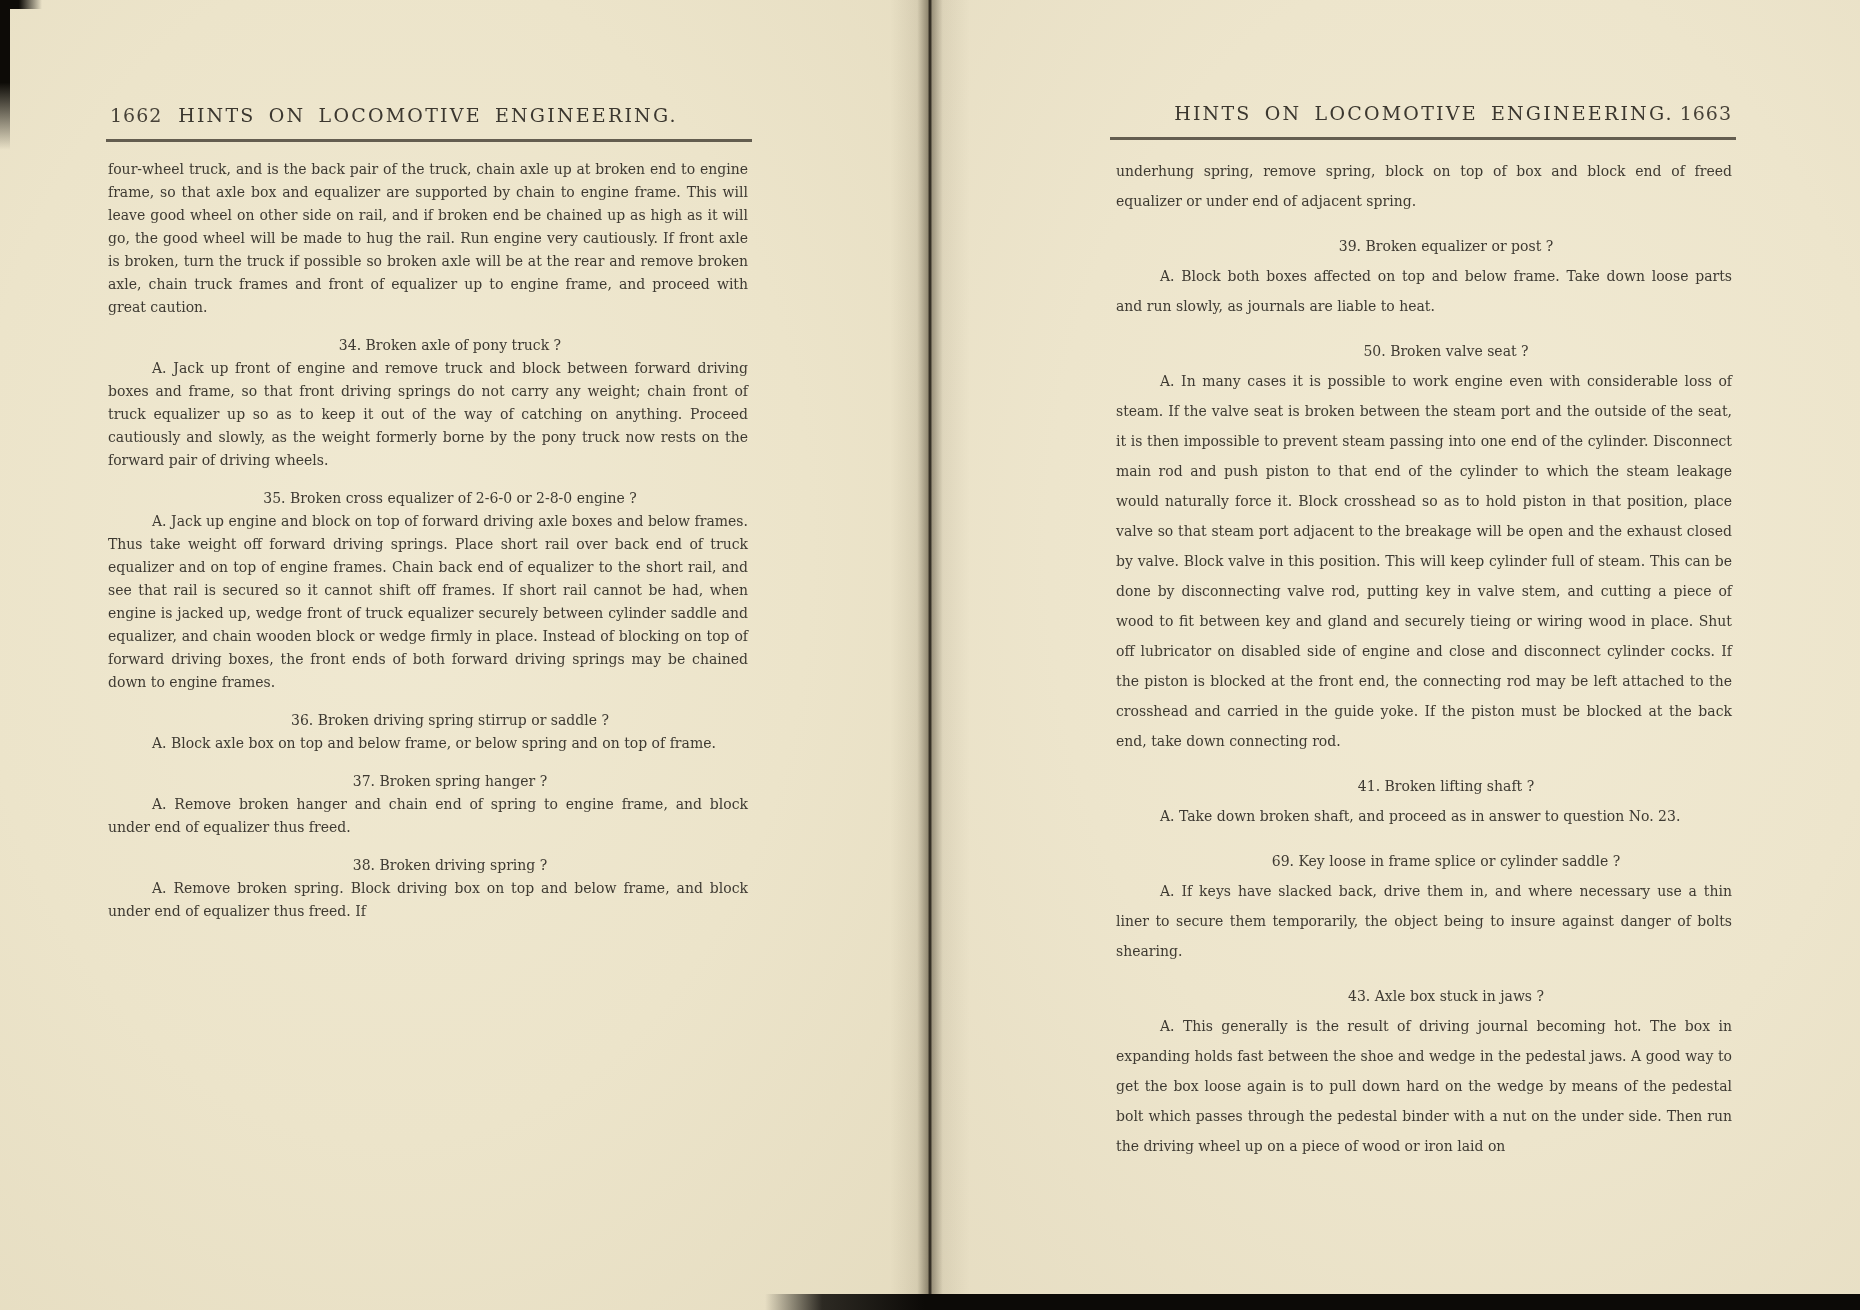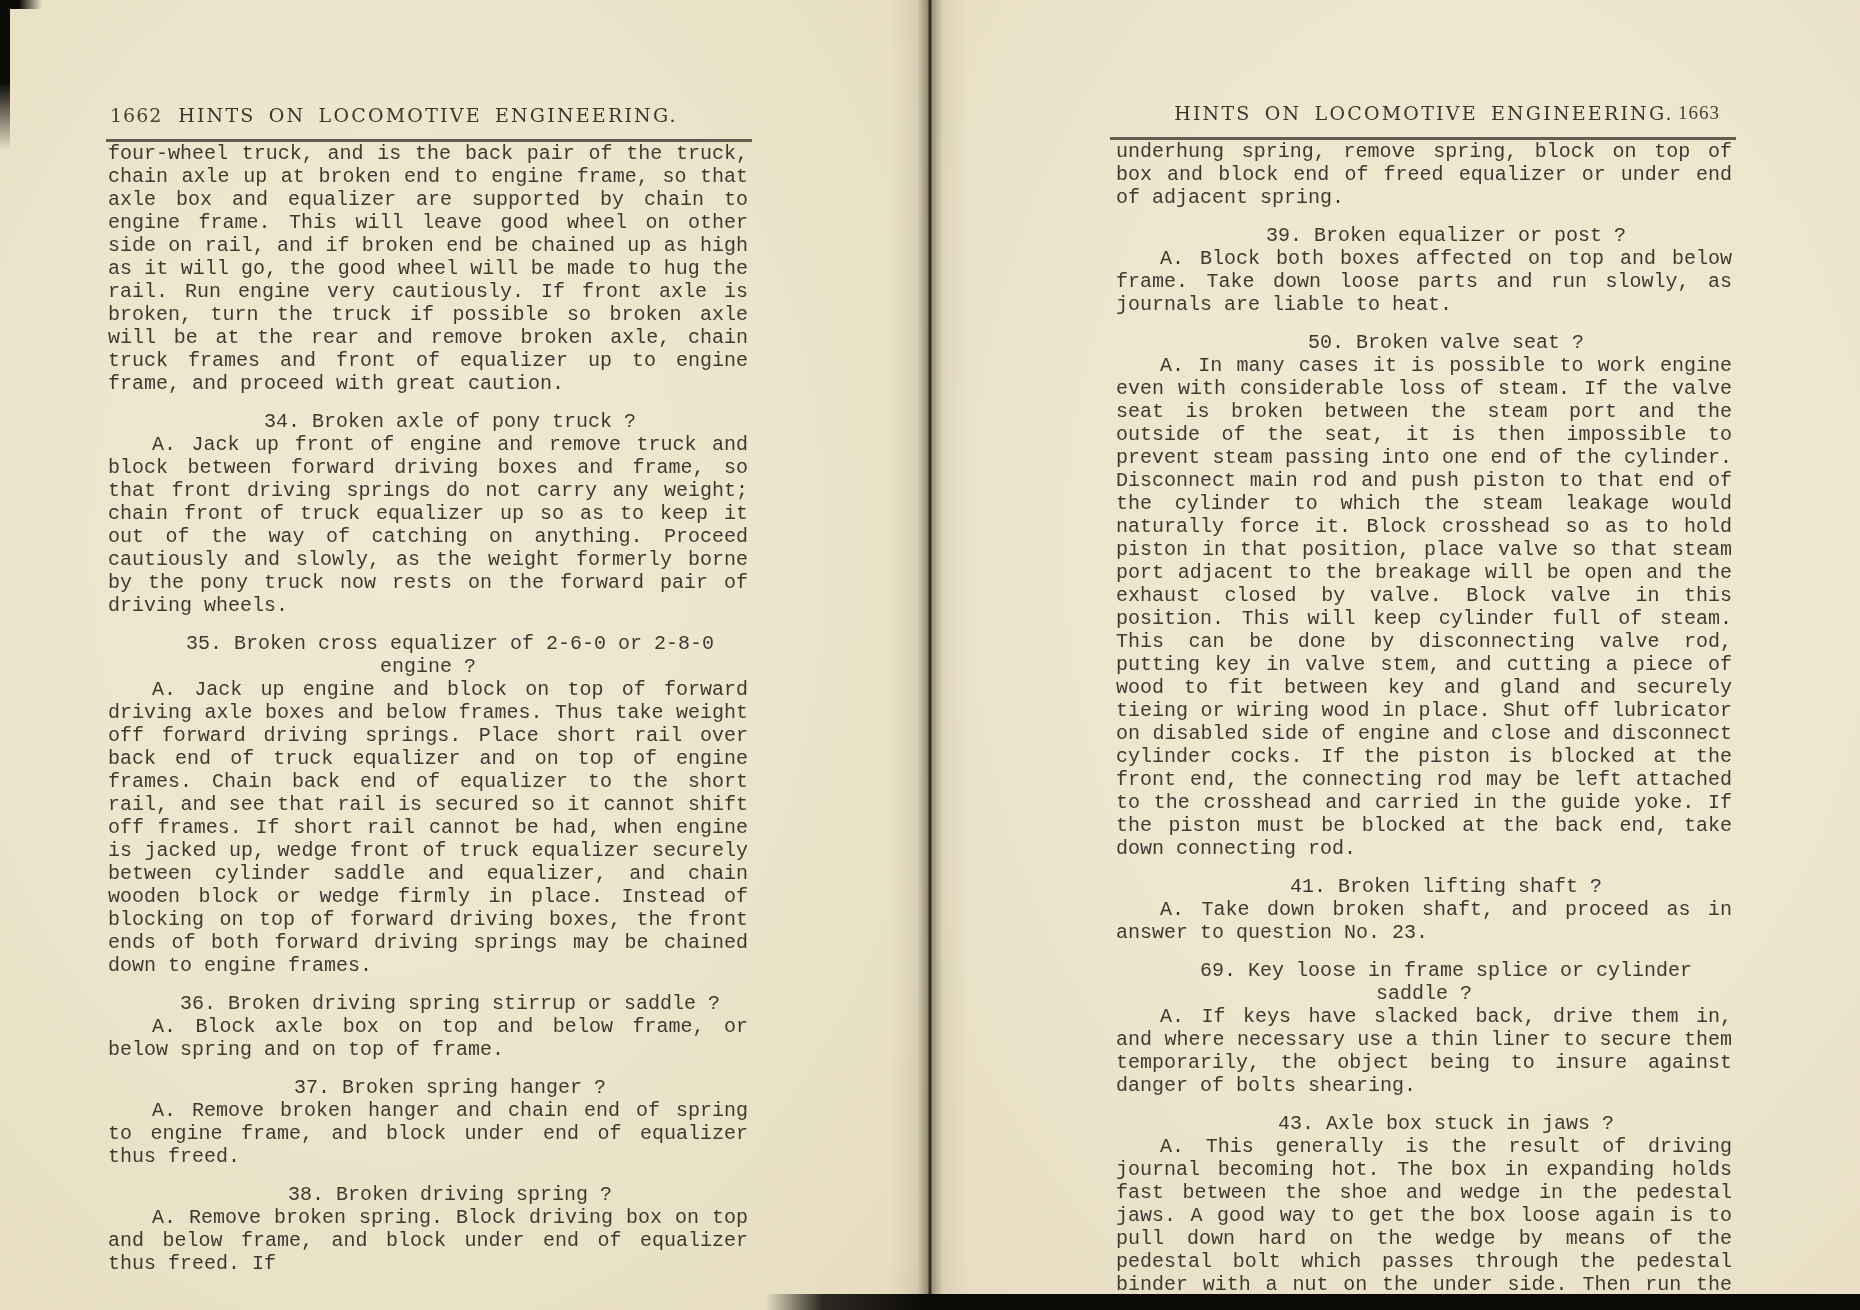--- a/index.html
+++ b/index.html
@@ -85,38 +85,38 @@
     color: #3b372f;
     white-space: nowrap;
   }
   .page-num {
     position: absolute;
     top: 0;
     letter-spacing: 1px;
     color: #474238;
   }
   .page-num.verso { left: 2px; }
-  .page-num.recto { right: 12px; font-family: Liberation Serif, serif; }
+  .page-num.recto { right: 0; }
 
   .rule {
     border-top: 3px solid #4b453a;
     margin-top: 5px;
     opacity: 0.85;
   }
   .page.left  .rule { margin-left: -2px; margin-right: -4px; }
   .page.right .rule { margin-left: -6px; margin-right: -4px; }
 
   .page-body {
-    font-size: 20px;
+    margin-top: 16px;
+    font-size: 14px;
     text-align: justify;
     color: #3e3a32;
-    font-family: Liberation Mono, monospace;
   }
   .page.left  .page-body { line-height: 23px; }
-  .page.right .page-body { line-height: 23px; }
+  .page.right .page-body { line-height: 30px; }
 
   .para {
     margin: 0;
     text-indent: 44px;
   }
   .para.noindent { text-indent: 0; }
   .para.question {
     margin-top: 15px;
     text-align: center;
   }

